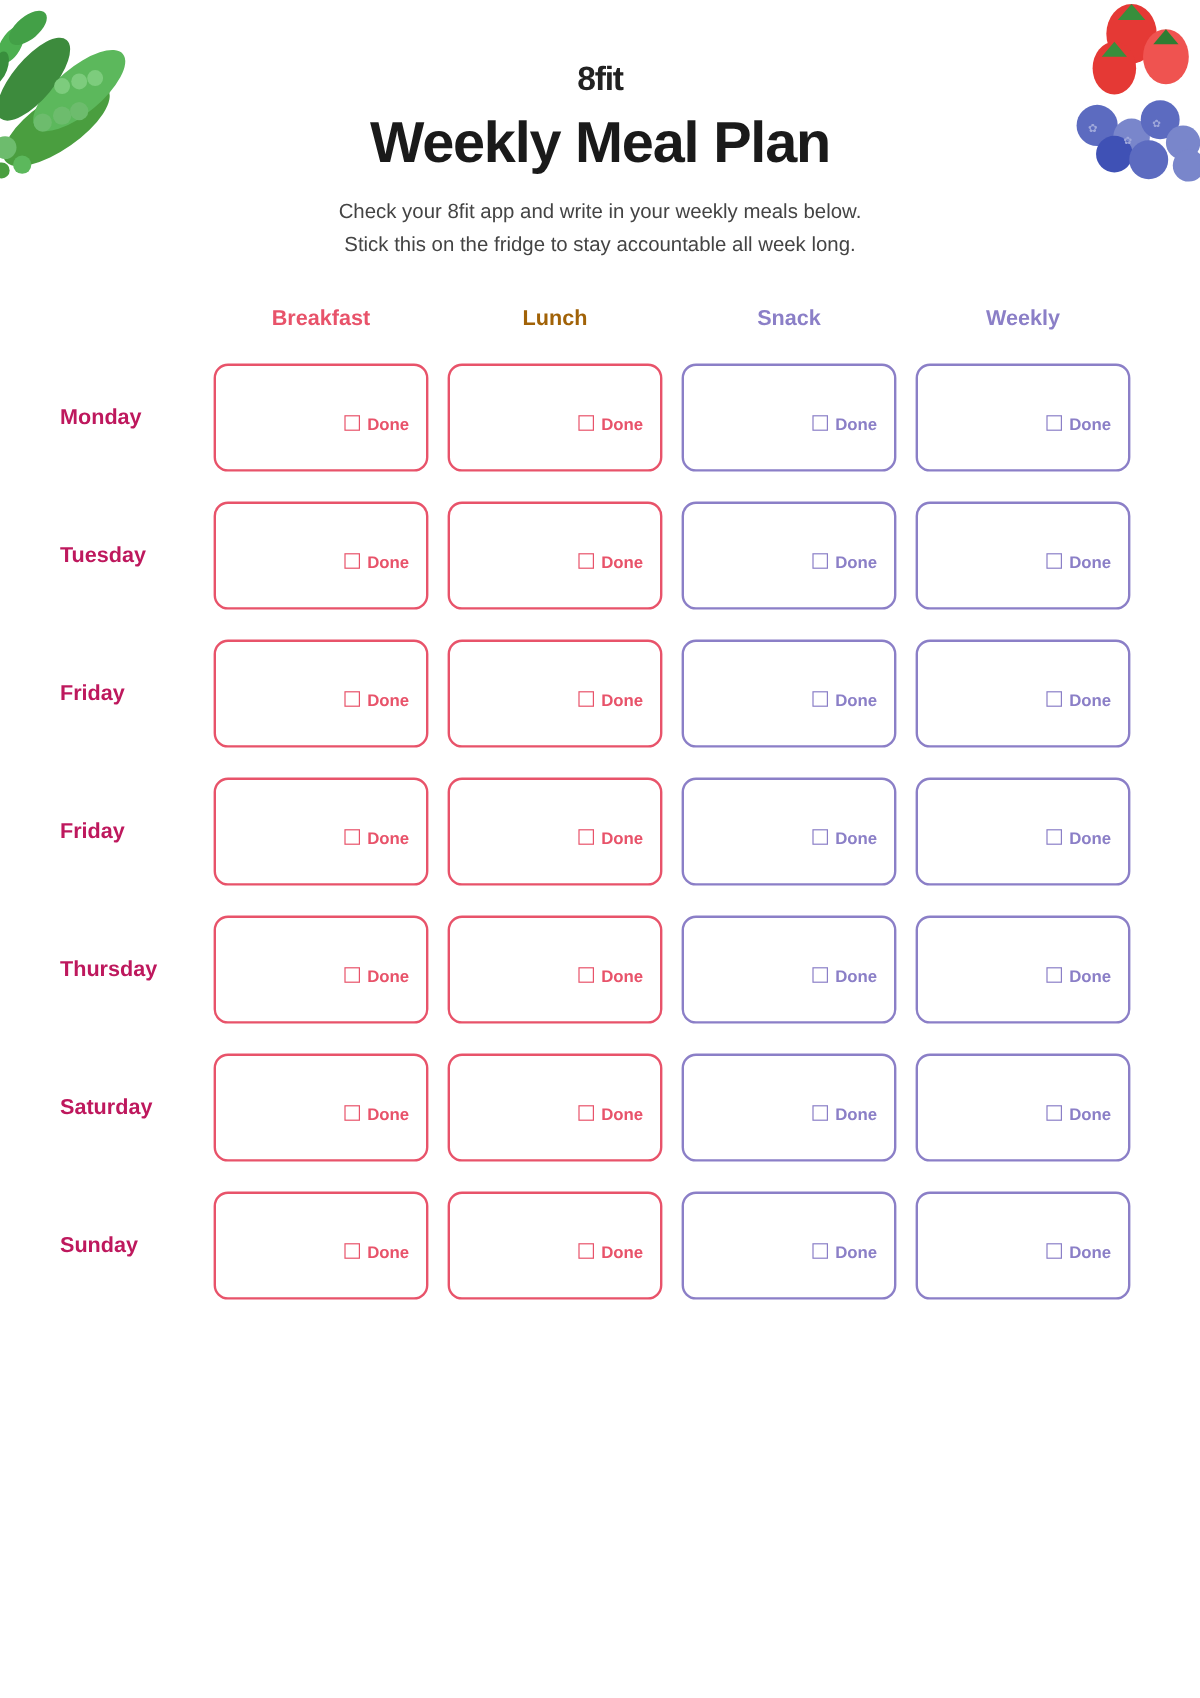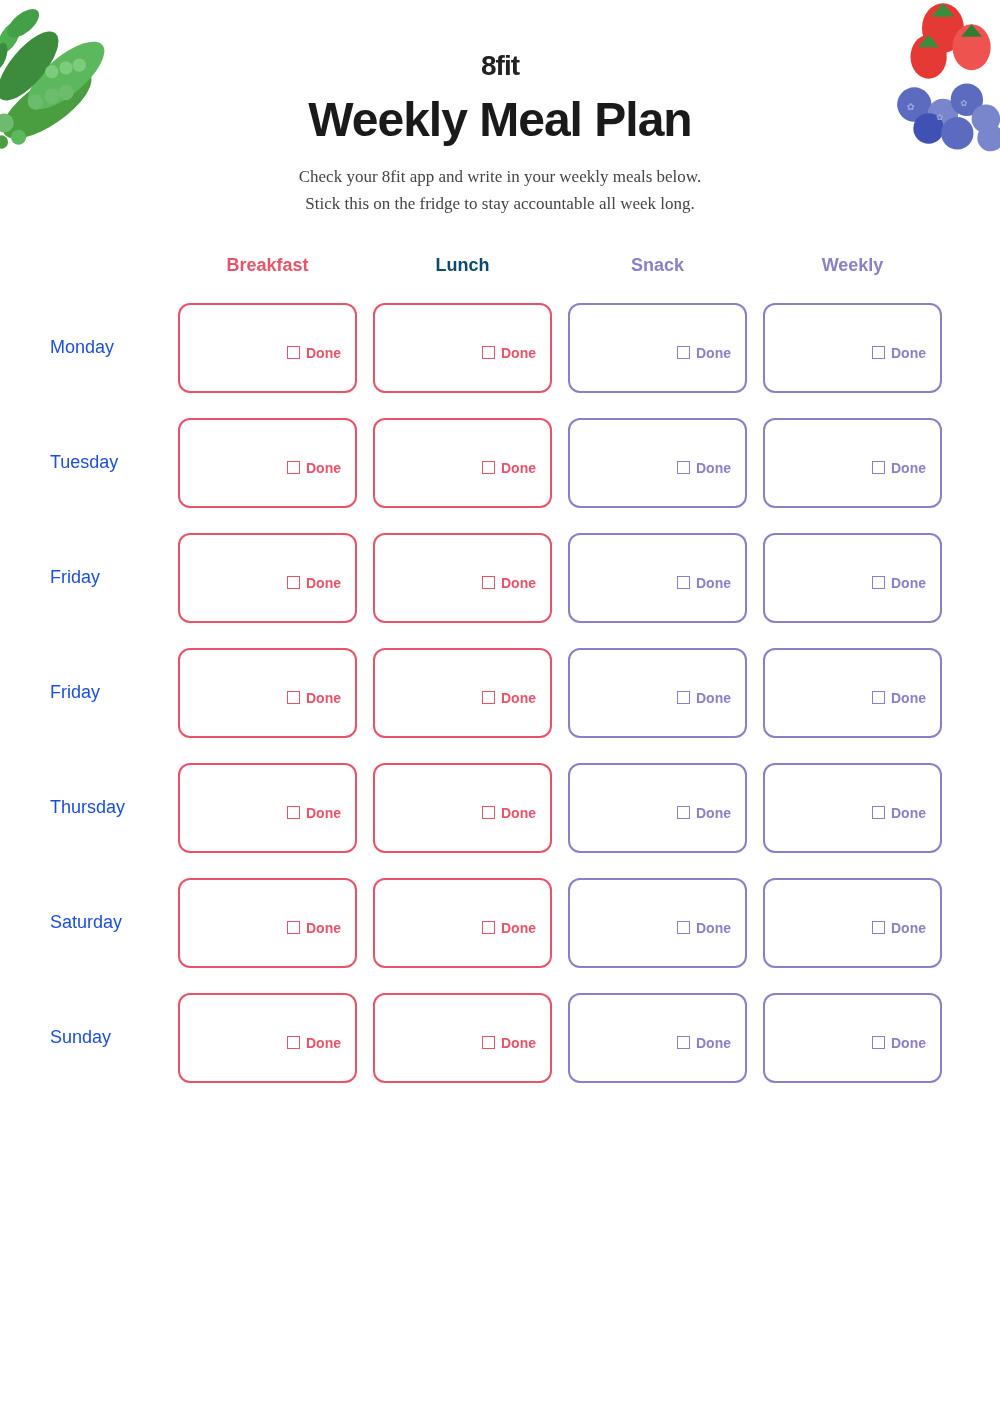--- a/index.html
+++ b/index.html
@@ -60,21 +60,20 @@
       letter-spacing: -1px;
     }
 
     
     .page-subtitle {
       text-align: center;
       font-size: 17px;
       color: #444;
       line-height: 1.6;
       margin-bottom: 30px;
-      font-family: Liberation Serif, serif;
     }
 
     
     .meal-table {
       width: 100%;
       border-collapse: separate;
       border-spacing: 0;
     }
 
     .meal-table thead th {
@@ -82,32 +81,32 @@
       font-size: 18px;
       font-weight: 700;
       text-align: center;
     }
 
     .col-day {
       width: 120px;
     }
 
     .col-breakfast { color: #e8536a; }
-    .col-lunch { color: #0c4a6e; }
+    .col-lunch { color: #a16207; }
     .col-snack { color: #8b7fc7; }
     .col-dinner { color: #8b7fc7; }
 
     .meal-table tbody tr {
       height: 115px;
     }
 
     .day-label {
       font-size: 18px;
-      font-weight: 400;
-      color: #1d4ed8;
+      font-weight: 700;
+      color: #be185d;
       vertical-align: middle;
       padding-right: 10px;
     }
 
     .meal-cell {
       vertical-align: middle;
       padding: 6px 8px;
     }
 
     .meal-box {

